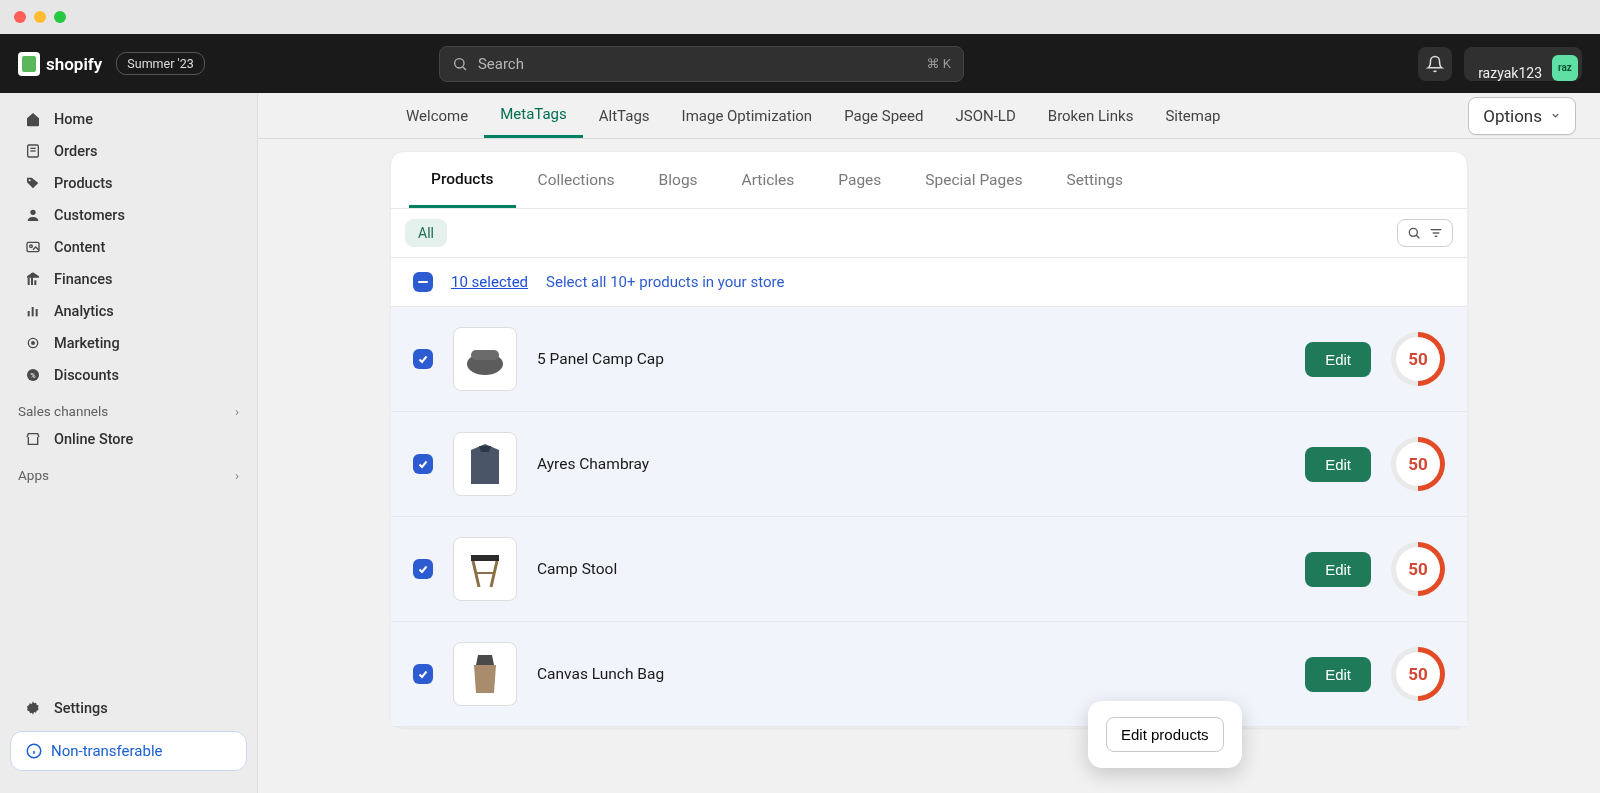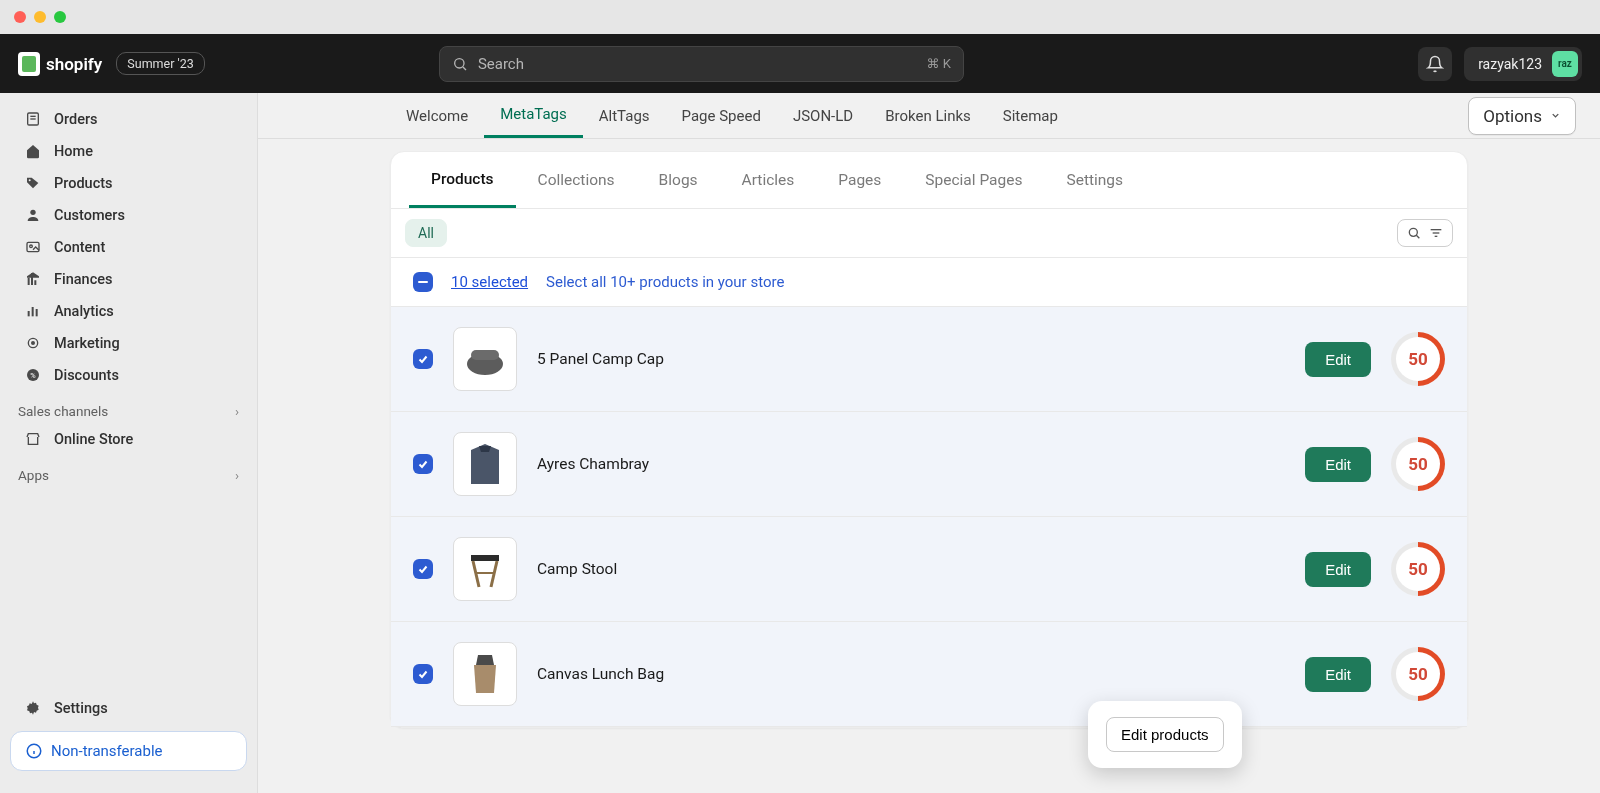--- a/index.html
+++ b/index.html
@@ -36,21 +36,21 @@
   .logo-shopify .bag .s { position:absolute; inset:4px; background:#5bb75b; border-radius:2px;}
   .summer-badge { border:1px solid #555; border-radius:10px; padding:3px 10px; font-size:12.5px; color:#ddd;}
   .search-bar {
     flex:0 0 525px; height:36px; margin-left:auto; margin-right:auto;
     background:#303030; border:1px solid #444; border-radius:8px;
     display:flex; align-items:center; padding:0 12px; color:#b5b5b5; font-size:15px;
   }
   .search-bar .kbd { margin-left:auto; font-size:13px; color:#999;}
   .topbar-right { margin-left:auto; display:flex; align-items:center; gap:12px; }
   .bell-btn { width:34px; height:34px; border-radius:8px; background:#303030; display:flex; align-items:center; justify-content:center;}
-  .user-btn { height:34px; border-radius:8px; background:#303030; display:flex; align-items:center; padding:0 4px 0 14px; gap:10px; font-size:14px; color:#eee;}
+  .user-btn { height:34px; border-radius:8px; background:#303030; display:flex; align-items:flex-end; padding:0 4px 0 14px; gap:10px; font-size:14px; color:#eee;}
   .avatar { width:26px; height:26px; border-radius:6px; background:#5edfa3; color:#0b5132; display:flex; align-items:center; justify-content:center; font-size:10px; font-weight:600;}
 
   
   .app-body { display:flex; height: calc(793px - 34px - 59px); }
   .sidebar {
     width:258px; background:#ececec; border-right:1px solid #ddd;
     display:flex; flex-direction:column; padding-top:10px;
   }
   .nav-item { display:flex; align-items:center; gap:12px; padding:6px 18px; color:#303030; font-size:14.5px; font-weight:500; cursor:pointer; border-radius:6px; margin:1px 6px;}
   .nav-item .ico { width:18px; height:18px; display:flex; align-items:center; justify-content:center; color:#4a4a4a;}
@@ -183,35 +183,35 @@
       <div class="avatar">raz</div>
     </div>
   </div>
 </div>
 
 <div class="app-body">
 
   <div class="sidebar">
     <div class="nav-item">
       <span class="ico">
+          <svg width="16" height="16" viewBox="0 0 24 24" fill="#4a4a4a">
+            <path d="M3 11l9-8 9 8v10a2 2 0 01-2 2H5a2 2 0 01-2-2z"></path>
+          </svg>
+        </span>
+      <span>Home</span>
+    </div>
+    <div class="nav-item">
+      <span class="ico">
           <svg width="16" height="16" viewBox="0 0 24 24" fill="none" stroke="#4a4a4a" stroke-width="2">
             <rect x="4" y="3" width="16" height="18" rx="2"></rect>
             <line x1="8" y1="8" x2="16" y2="8"></line>
             <line x1="8" y1="12" x2="16" y2="12"></line>
           </svg>
         </span>
       <span>Orders</span>
-    </div>
-    <div class="nav-item">
-      <span class="ico">
-          <svg width="16" height="16" viewBox="0 0 24 24" fill="#4a4a4a">
-            <path d="M3 11l9-8 9 8v10a2 2 0 01-2 2H5a2 2 0 01-2-2z"></path>
-          </svg>
-        </span>
-      <span>Home</span>
     </div>
     <div class="nav-item">
       <span class="ico">
           <svg width="16" height="16" viewBox="0 0 24 24" fill="#4a4a4a">
             <path d="M20 12l-8 8-9-9V4h7z"></path>
             <circle cx="7" cy="8" r="1.5" fill="#ececec"></circle>
           </svg>
         </span>
       <span>Products</span>
     </div>
@@ -313,20 +313,21 @@
       </div>
     </div>
   </div>
 
   <div class="content">
 
     <div class="app-tabs">
       <div class="app-tab">Welcome</div>
       <div class="app-tab active">MetaTags</div>
       <div class="app-tab">AltTags</div>
+      <div class="app-tab">Image Optimization</div>
       <div class="app-tab">Page Speed</div>
       <div class="app-tab">JSON-LD</div>
       <div class="app-tab">Broken Links</div>
       <div class="app-tab">Sitemap</div>
       <div class="options-btn">
         <span>Options</span>
         <span>
             <svg width="11" height="11" viewBox="0 0 24 24" fill="none" stroke="#555" stroke-width="3">
               <polyline points="6 9 12 15 18 9"></polyline>
             </svg>

